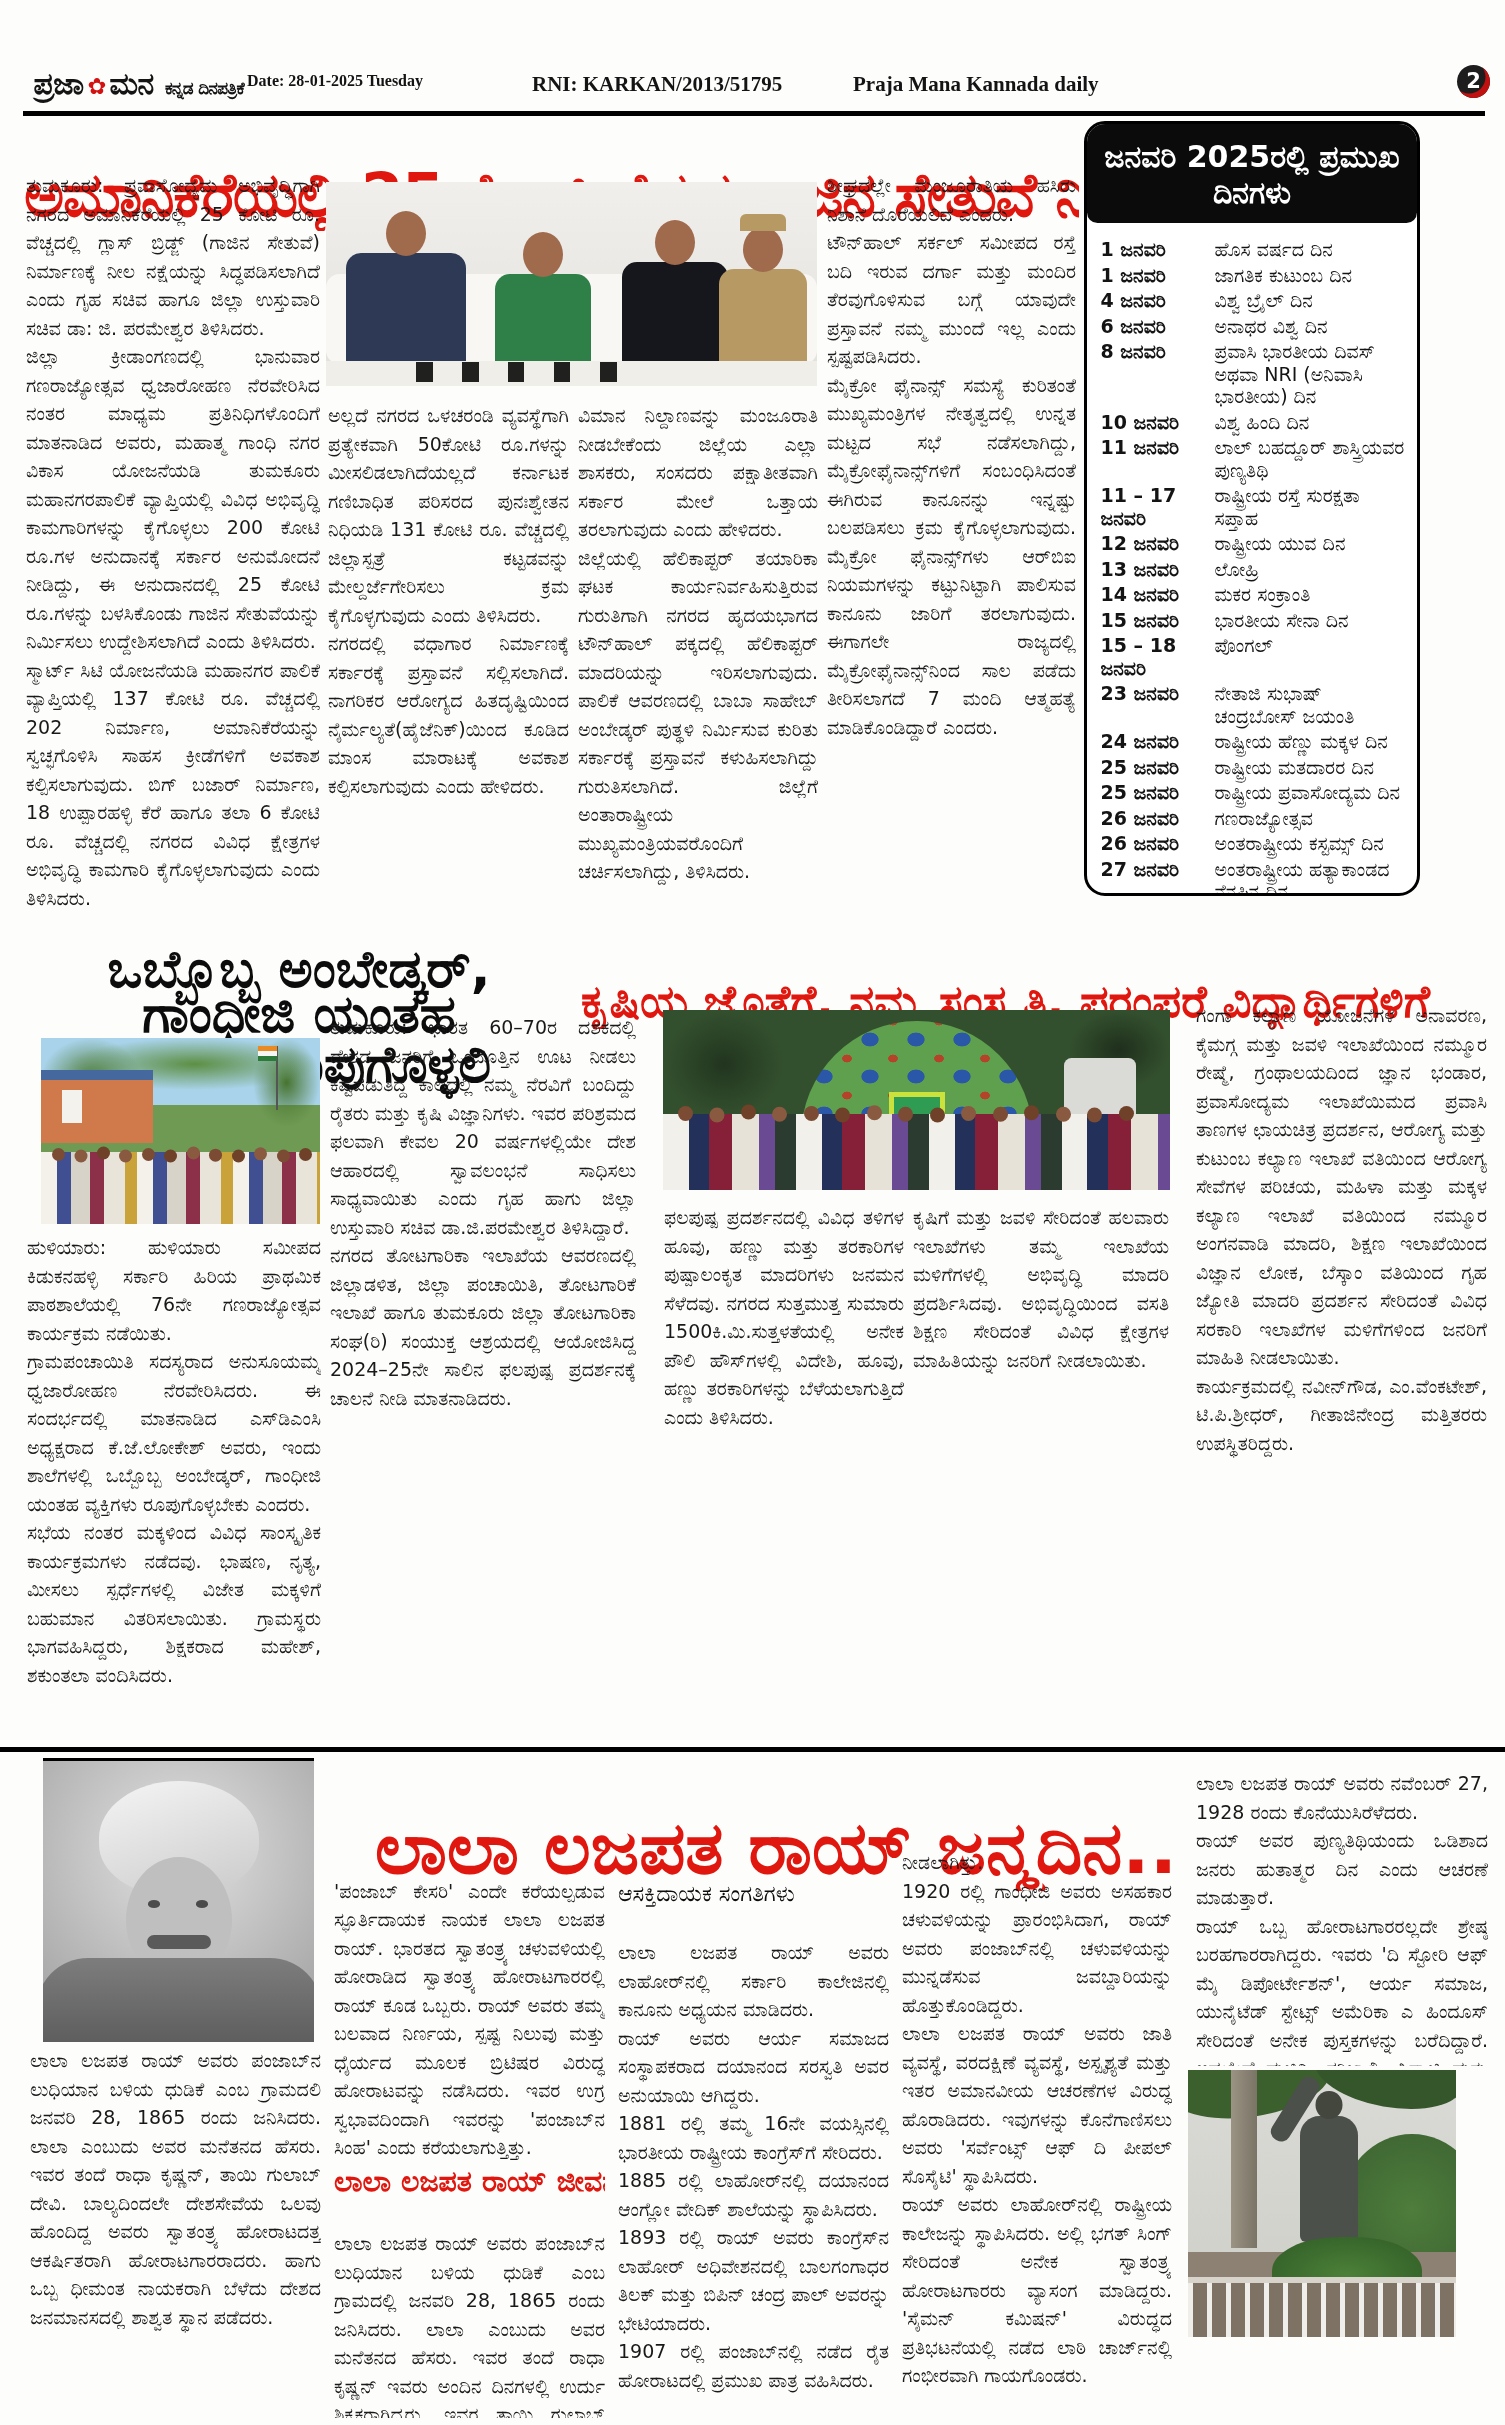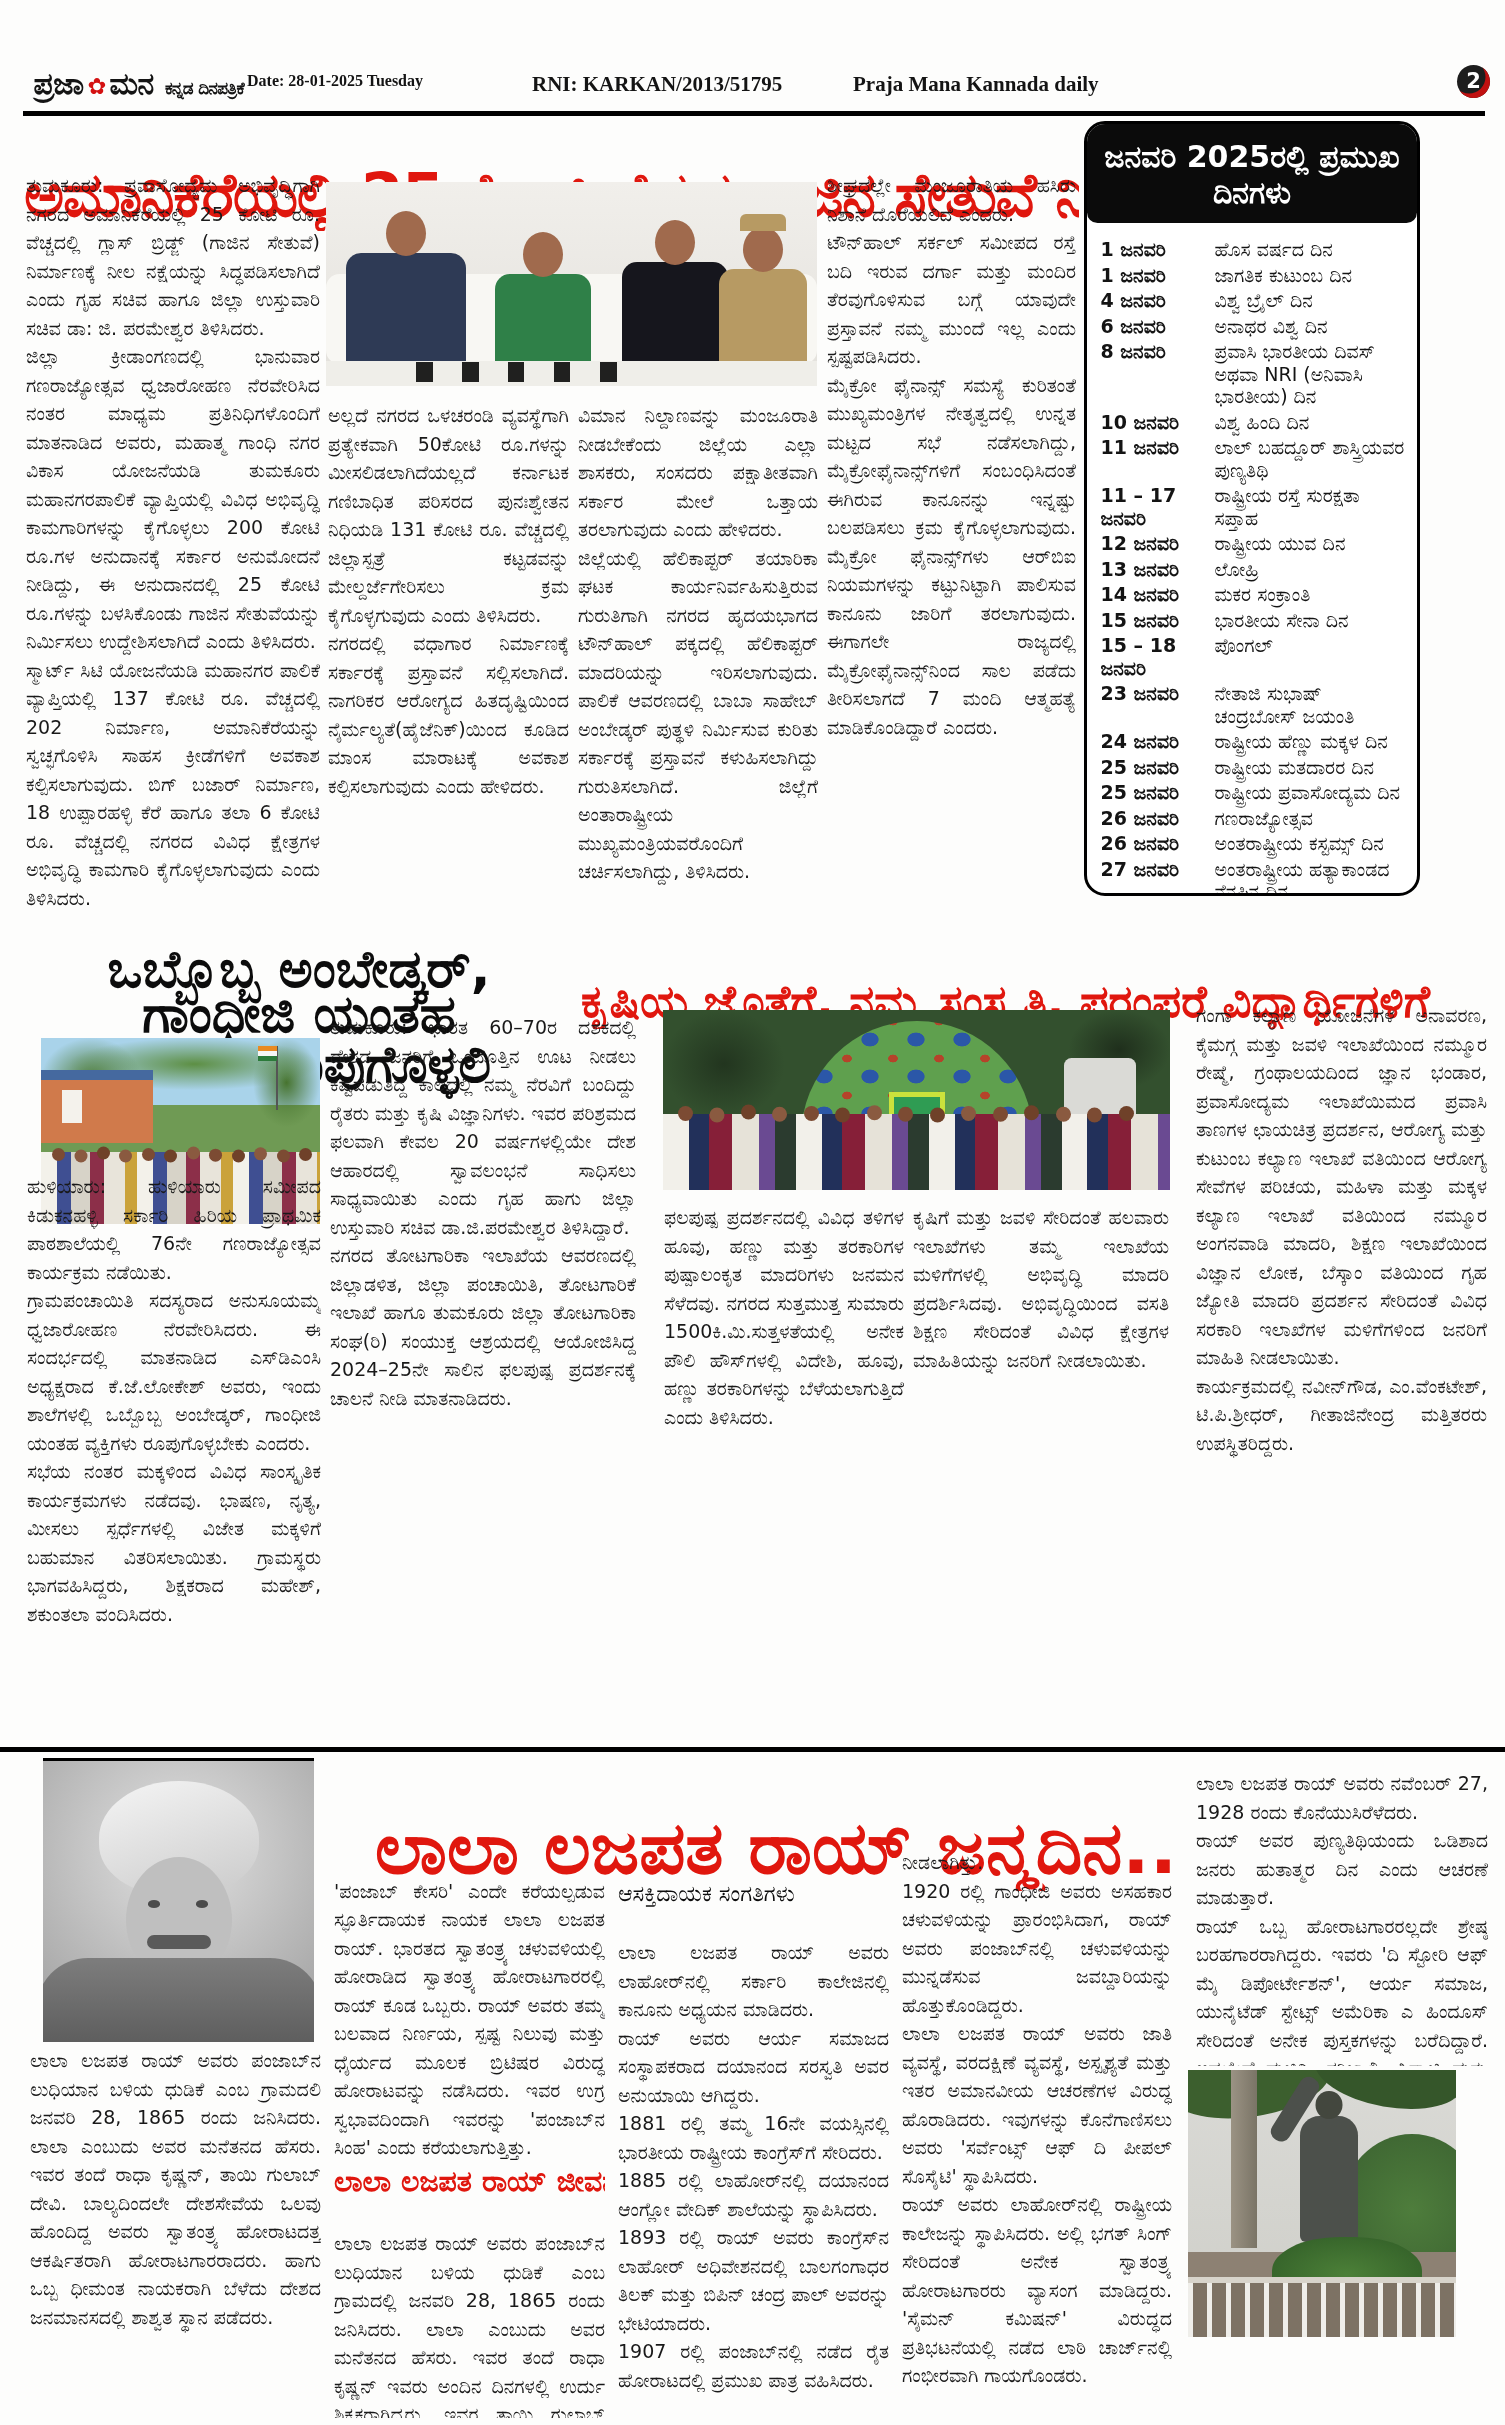--- a/index.html
+++ b/index.html
@@ -35,21 +35,21 @@
   .cal-row{display:flex;font-size:19px;line-height:22.5px;margin:3px 0;}
   .cal-date{flex:0 0 114px;font-weight:bold;}
   .cal-event{flex:1;}
   
   .col{position:absolute;font-size:19px;line-height:28.5px;text-align:justify;overflow:hidden;
        white-space:pre-line;color:#191919;}
   .a1c1{left:26px;top:171px;width:294px;height:751px;}
   .a1c2{left:328px;top:401px;width:241px;height:525px;}
   .a1c3{left:578px;top:401px;width:240px;height:525px;}
   .a1c4{left:827px;top:171px;width:249px;height:755px;}
-  .a2left{left:27px;top:1172px;width:294px;height:511px;}
+  .a2left{left:27px;top:1233px;width:294px;height:511px;}
   .a2c2{left:330px;top:1013px;width:306px;height:717px;}
   .a2c3{left:664px;top:1203px;width:240px;height:529px;}
   .a2c4{left:913px;top:1203px;width:256px;height:529px;}
   .a2right{left:1196px;top:1001px;width:291px;height:732px;}
   .a3left{left:30px;top:2046px;width:291px;height:370px;}
   .a3c2{left:334px;top:1848px;width:271px;height:570px;}
   .a3c3{left:618px;top:1848px;width:271px;height:570px;}
   .a3c4{left:902px;top:1848px;width:270px;height:570px;}
   .a3right{left:1196px;top:1769px;width:292px;height:297px;}
   .subhead-red{display:block;color:#e0170e;font-weight:bold;font-size:28.5px;line-height:39px;text-align:center;white-space:nowrap;overflow:hidden;}

